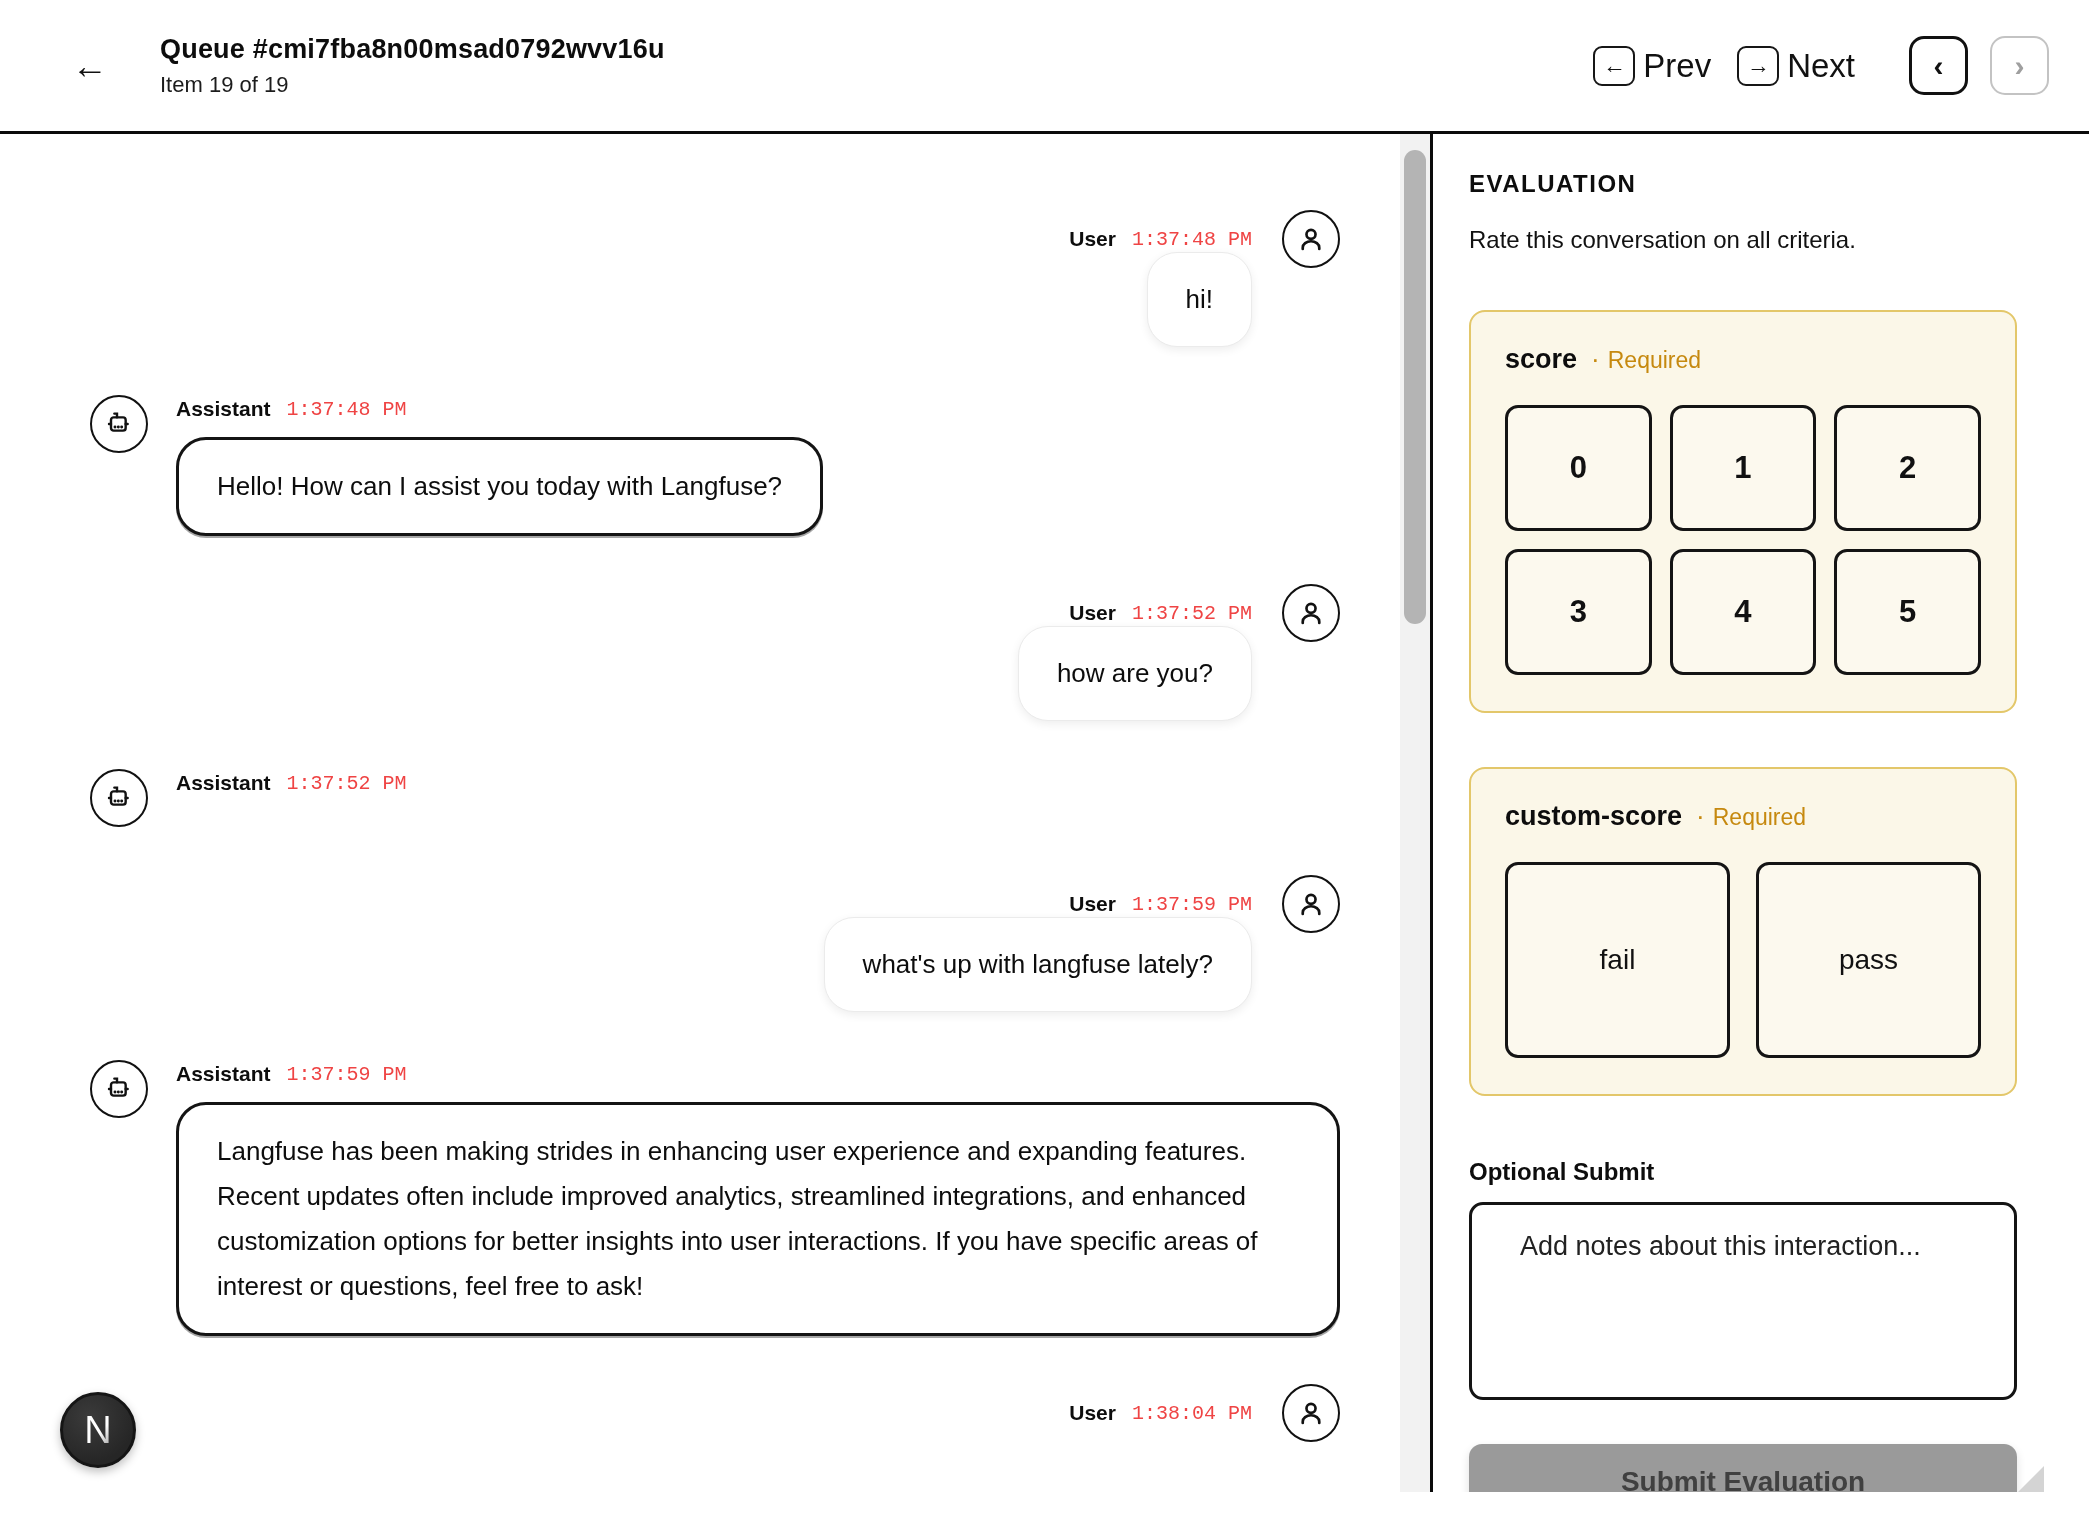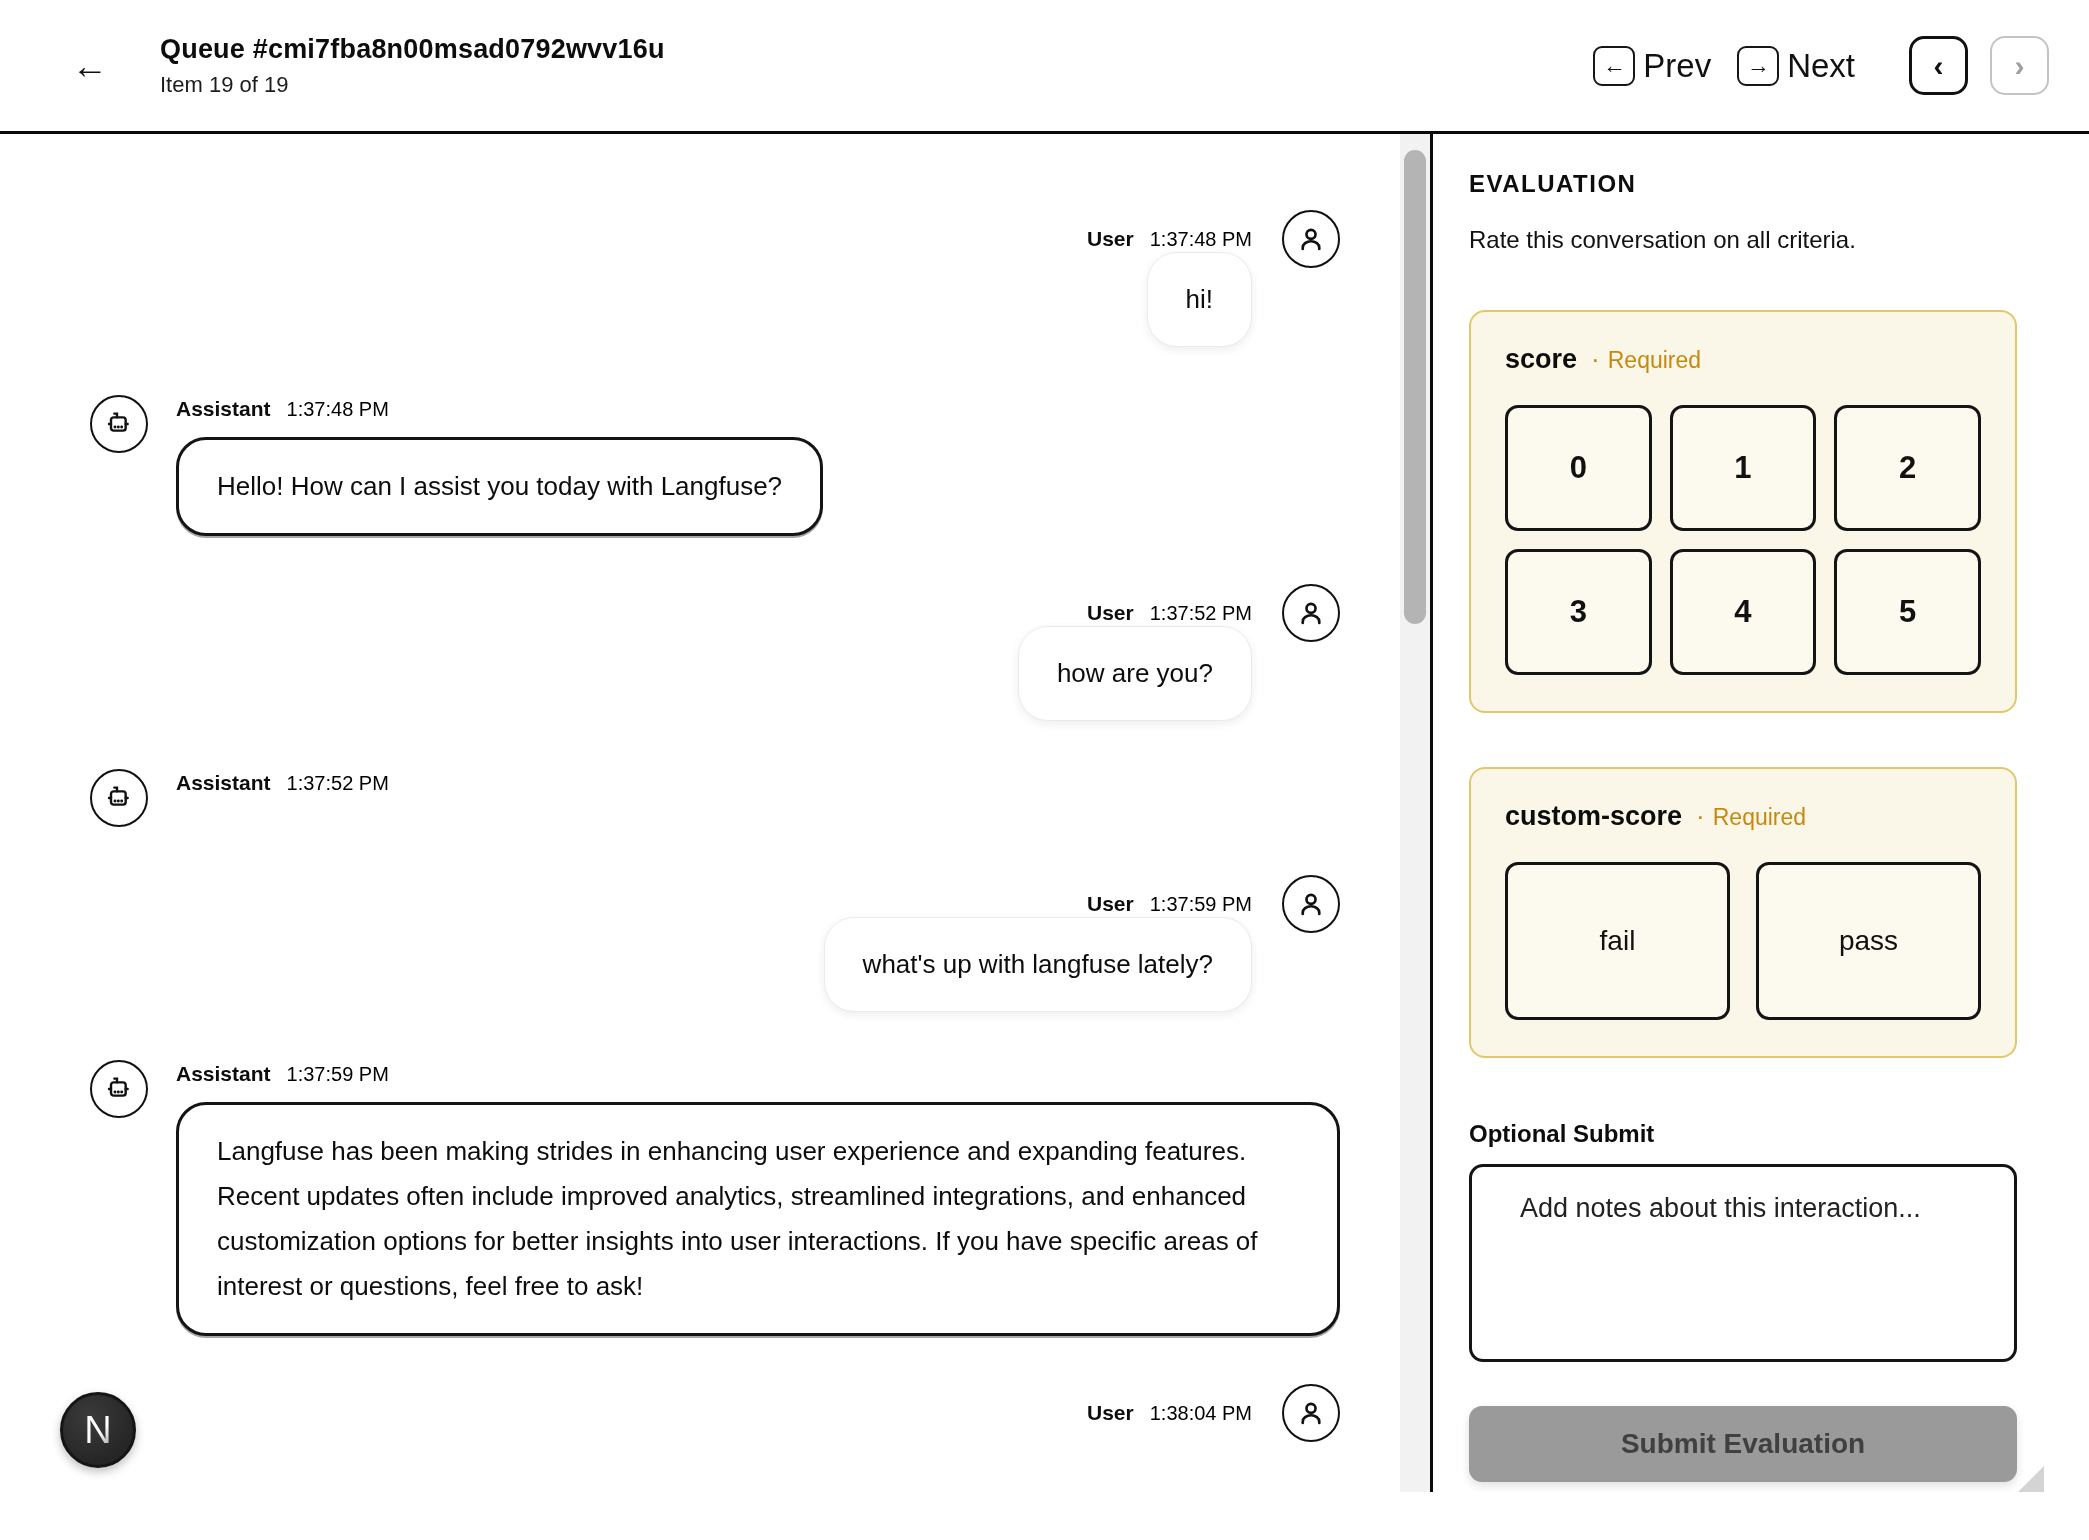--- a/index.html
+++ b/index.html
@@ -42,21 +42,21 @@
   .divider{width:3px;background:#0a0a0a;flex:none;}
   .eval-panel{flex:1;padding:36px 72px 0 36px;background:#fff;overflow:hidden;}
 
   
   .msg{margin-bottom:48px;}
   .avatar{width:58px;height:58px;border-radius:50%;border:2.5px solid #111;background:#fff;
     display:flex;align-items:center;justify-content:center;flex:none;}
   .avatar svg{display:block;}
   .mh{display:flex;align-items:center;gap:16px;}
   .mh .name{font-size:21px;font-weight:700;}
-  .mh .time{font-size:20px;color:#000000;}
+  .mh .time{font-size:20px;color:#ef4444;font-family:Liberation Mono, monospace;}
   .msg.user .mh{justify-content:flex-end;}
   .msg.user .mh .avatar{margin-left:14px;}
   .msg.user .brow{display:flex;justify-content:flex-end;padding-right:88px;margin-top:-16px;}
   .bubble{font-size:26px;line-height:45px;padding:24px 38px;border-radius:30px;
     background:#fff;max-width:1175px;width:fit-content;}
   .bubble.user-b{border:1.5px solid #ebebeb;box-shadow:0 3px 10px rgba(0,0,0,.07);}
   .bubble.asst-b{border:3px solid #141414;box-shadow:0 2px 0 rgba(0,0,0,.35);}
   .msg.assistant{display:grid;grid-template-columns:58px 1fr;column-gap:28px;align-items:start;}
   .msg.assistant .mc .mh{margin-top:2px;}
   .msg.assistant .bubble{margin-top:16px;}
@@ -70,21 +70,21 @@
   .crit-head{display:flex;align-items:baseline;gap:14px;}
   .crit-name{font-size:27px;font-weight:700;}
   .crit-required{font-size:23px;color:var(--required);display:flex;align-items:baseline;gap:8px;}
   .req-dot{font-size:26px;line-height:1;}
   .options{display:grid;gap:18px;margin-top:30px;}
   .options.numeric{grid-template-columns:repeat(3,1fr);}
   .options.categorical{grid-template-columns:repeat(2,1fr);gap:26px;}
   .opt-btn{border:3px solid #141414;border-radius:13px;background:#fcf9ee;cursor:pointer;
     display:flex;align-items:center;justify-content:center;color:#111;}
   .options.numeric .opt-btn{height:126px;font-size:31px;font-weight:700;}
-  .options.categorical .opt-btn{height:158px;font-size:28px;font-weight:400;}
+  .options.categorical .opt-btn{height:196px;font-size:28px;font-weight:400;}
 
   .comment-label{margin-top:62px;font-size:24px;font-weight:600;}
   .comment-box{margin-top:16px;width:100%;height:198px;border:3px solid #141414;border-radius:14px;
     background:#fff;padding:26px 48px;font-size:27px;font-family:"Liberation Sans",sans-serif;
     resize:none;outline:none;color:#111;}
   .comment-box::placeholder{color:#222;opacity:1;}
   .submit-btn{margin-top:40px;width:100%;height:76px;border:none;border-radius:13px;
     background:var(--submit-bg);color:#404040;font-size:28px;font-weight:700;cursor:default;
     font-family:"Liberation Sans",sans-serif;box-shadow:0 4px 10px rgba(0,0,0,.12);}
 

